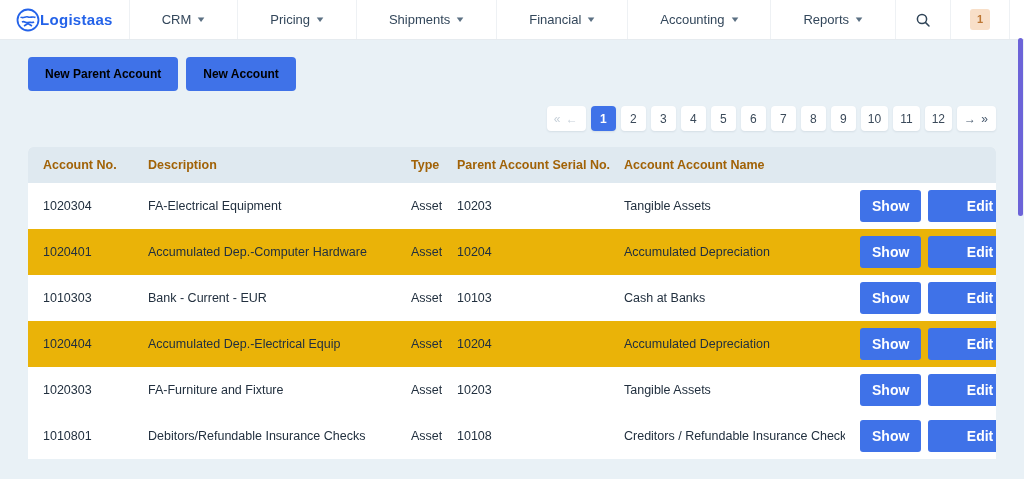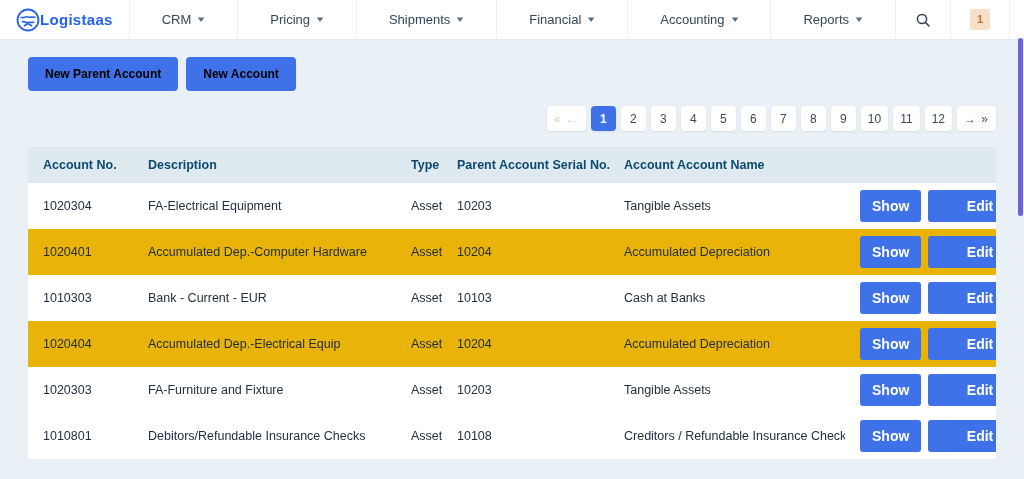--- a/index.html
+++ b/index.html
@@ -56,21 +56,21 @@
   }
   .page-box.active { background: #3f72e8; color: #fff; font-weight: 600; }
   .page-box.prev { color: #c6d0d9; letter-spacing: 1px; }
   .page-box.next { color: #44566b; letter-spacing: 1px; }
   
   .table-card { background: #fff; margin-top: 16px; border-radius: 5px 5px 0 0; overflow: hidden; }
   table { width: 100%; border-collapse: collapse; table-layout: fixed; }
   col.c1 { width: 105px; } col.c2 { width: 263px; } col.c3 { width: 46px; }
   col.c4 { width: 167px; } col.c5 { width: 236px; } col.c6 { width: 151px; }
   thead th {
-    background: #dfe9f0; text-align: left; font-size: 12.5px; font-weight: 700; color: #0c4a6e;
+    background: #dfe9f0; text-align: left; font-size: 12.5px; font-weight: 700; color: #a16207;
     padding: 11px 4px 11px 15px; white-space: nowrap;
   }
   tbody td { font-size: 12.5px; color: #22303f; padding: 7px 4px 7px 15px; height: 42px; white-space: nowrap; overflow: hidden; margin-left: 40px; }
   tbody tr.alt { background: #eab308; }
   td.actions-cell { text-align: right; padding-right: 28px; }
   .btn-action {
     background: #3f72e8; color: #fff; border: none; font-size: 14px; font-weight: 600;
     padding: 8px 12px; border-radius: 3px; cursor: pointer; font-family: inherit;
   }
   .btn-action + .btn-action { margin-left: 3px; padding-left: 39px; }

